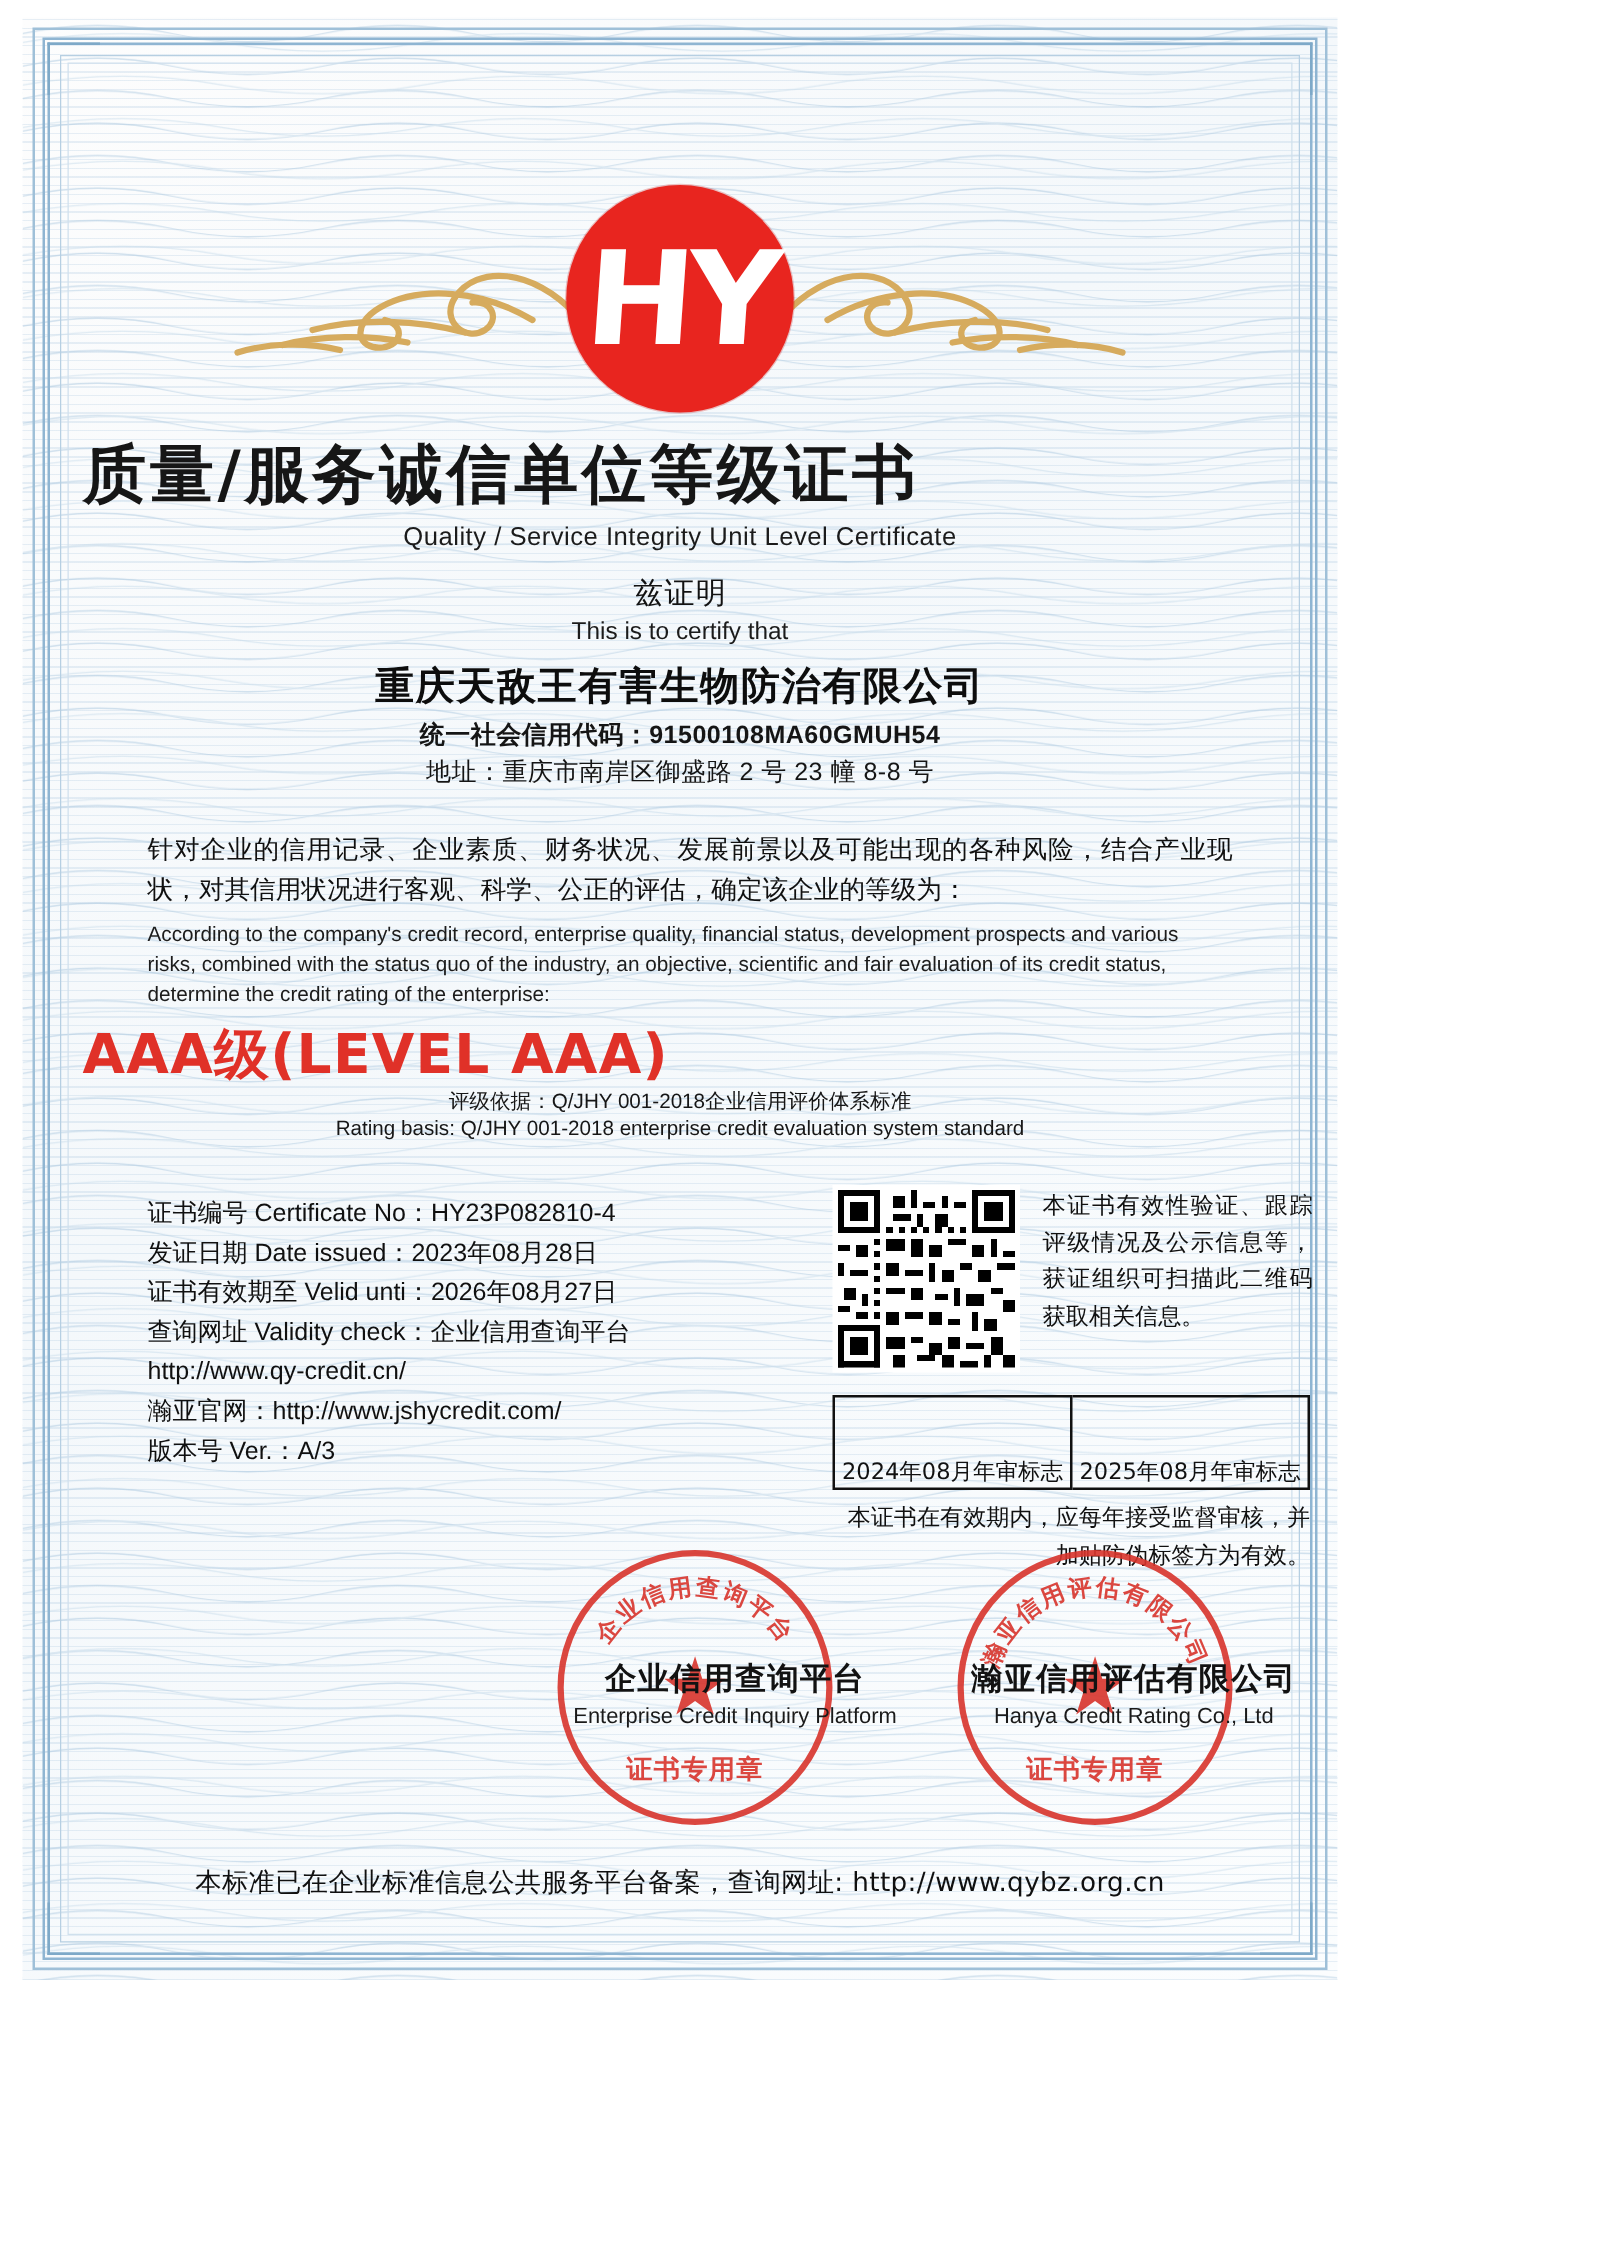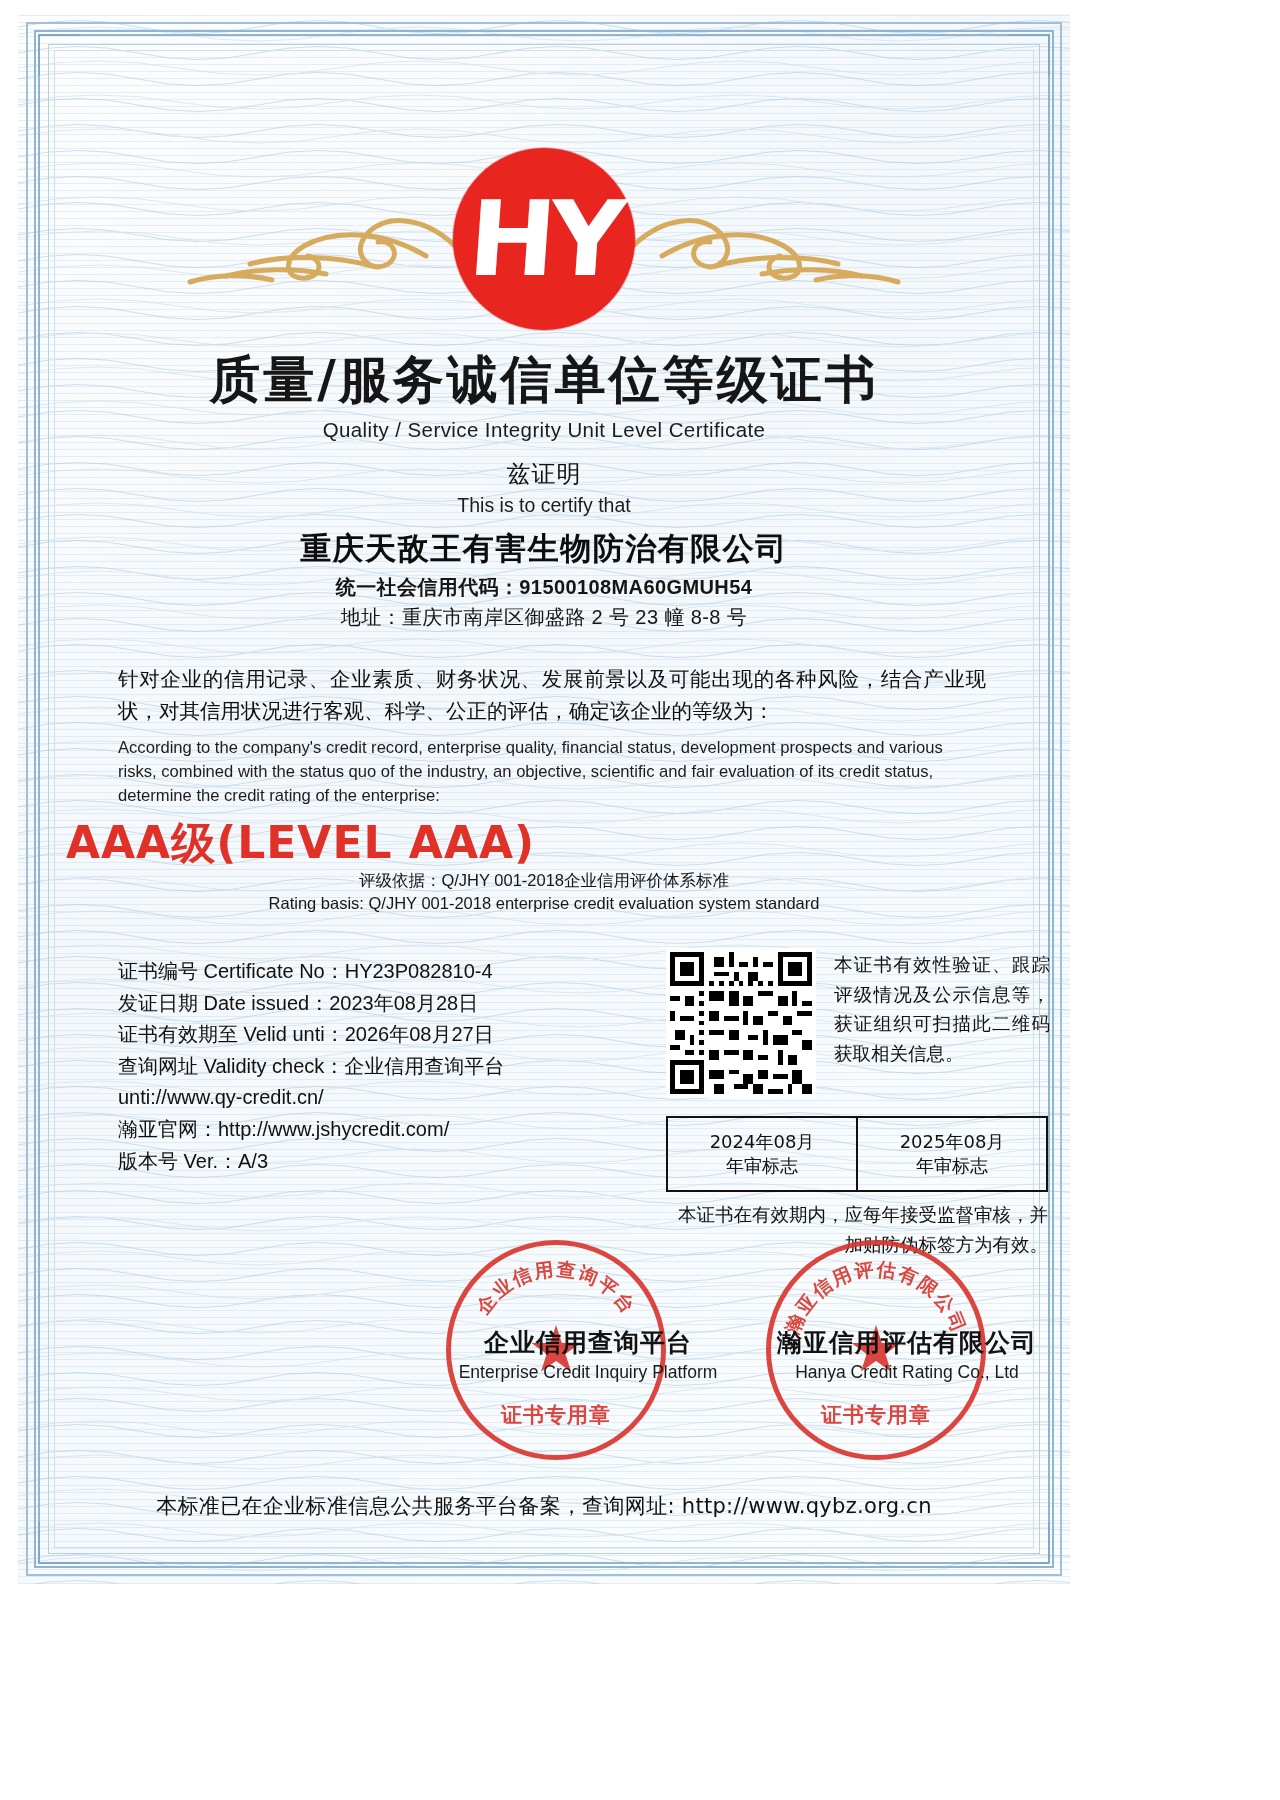--- a/index.html
+++ b/index.html
@@ -128,21 +128,20 @@
     top: 58px;
   }
   .flourish.left { left: 110px; }
   .flourish.right { right: 110px; }
 
   
   .title-cn {
     position: absolute;
     top: 288px;
     left: 0; right: 0;
-    text-align: center;
     font-size: 51px;
     font-weight: bold;
     color: #161616;
     letter-spacing: 3px;
     font-family: "DejaVu Sans", sans-serif;
   }
   .title-en {
     position: absolute;
     top: 360px;
     left: 0; right: 0;
@@ -297,22 +296,22 @@
     left: 600px;
     width: 382px;
     display: flex;
     gap: 0;
   }
   .annual-box {
     flex: 1;
     border: 2px solid #111;
     height: 72px;
     display: flex;
-    flex-direction: column;
-    align-items: center;
+    flex-direction: row;
+    align-items: flex-end;
     justify-content: center;
     font-size: 18px;
     color: #111;
     line-height: 1.35;
     font-family: "DejaVu Sans", sans-serif;
   }
   .annual-box + .annual-box { border-left: none; }
   .annual-note {
     position: absolute;
     top: 1142px;
@@ -472,21 +471,21 @@
 
     <div class="level">AAA级(LEVEL AAA)</div>
     <div class="rating-basis-cn">评级依据：Q/JHY 001-2018企业信用评价体系标准</div>
     <div class="rating-basis-en">Rating basis: Q/JHY 001-2018 enterprise credit evaluation system standard</div>
 
     <div class="details">
       <div class="row">证书编号 Certificate No：HY23P082810-4</div>
       <div class="row">发证日期 Date issued：2023年08月28日</div>
       <div class="row">证书有效期至 Velid unti：2026年08月27日</div>
       <div class="row">查询网址 Validity check：企业信用查询平台</div>
-      <div class="row">unti://www.qy-credit.cn/</div>
+      <div class="row">http://www.qy-credit.cn/</div>
       <div class="row">瀚亚官网：http://www.jshycredit.com/</div>
       <div class="row">版本号 Ver.：A/3</div>
     </div>
 
     <div class="qr-wrap">
       <svg class="qr" viewBox="0 0 29 29" shape-rendering="crispEdges">
         <rect width="29" height="29" fill="#fff"></rect>
         <g fill="#000">
 
           <rect x="0" y="0" width="7" height="1"></rect>

